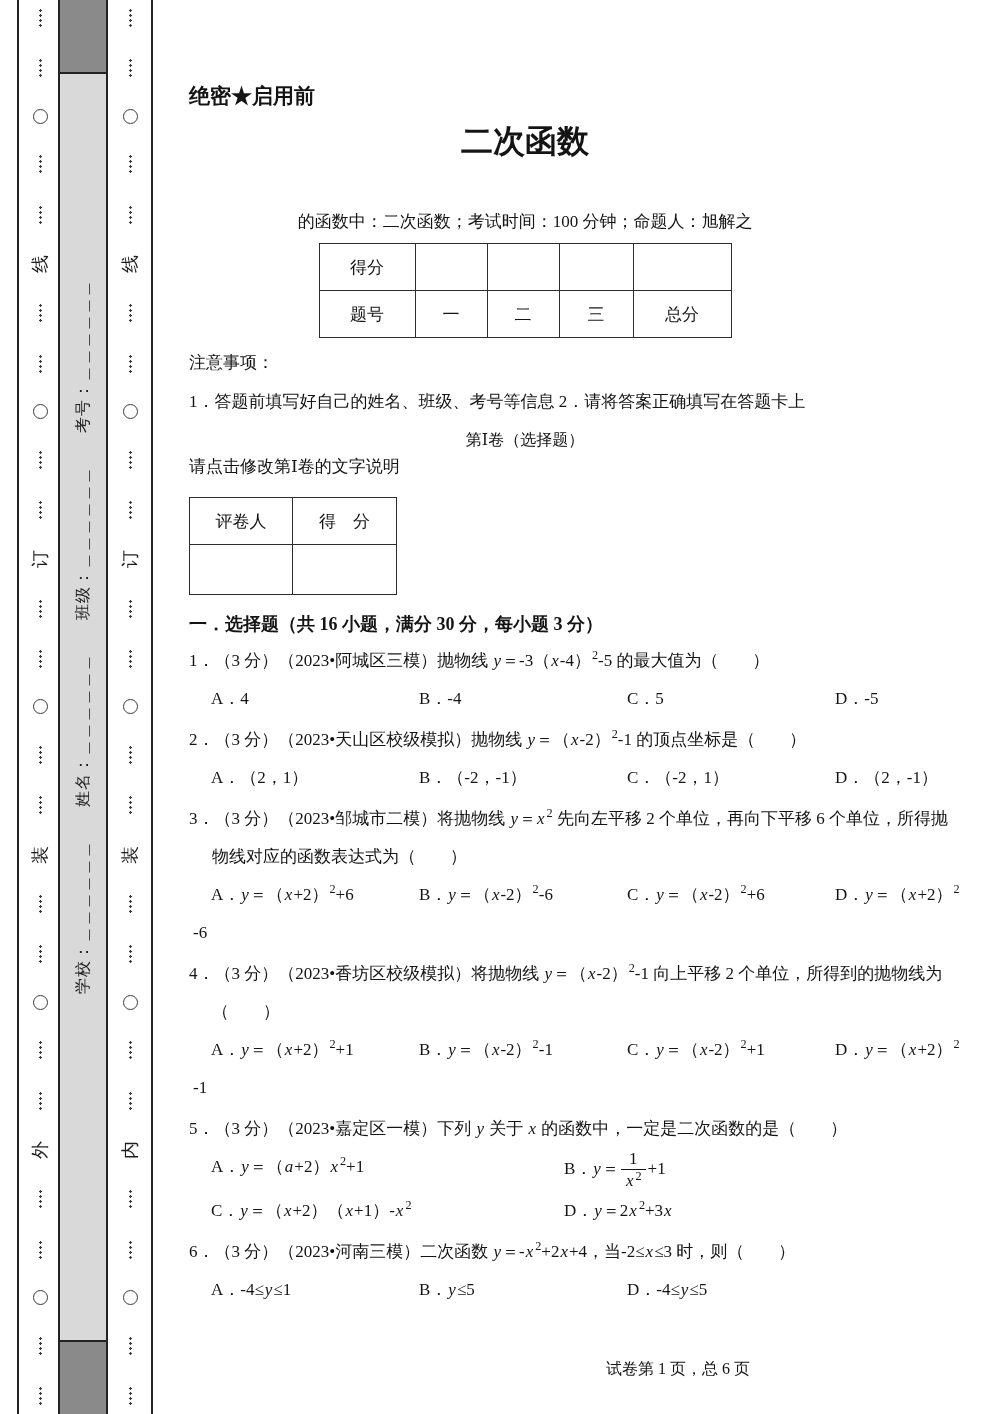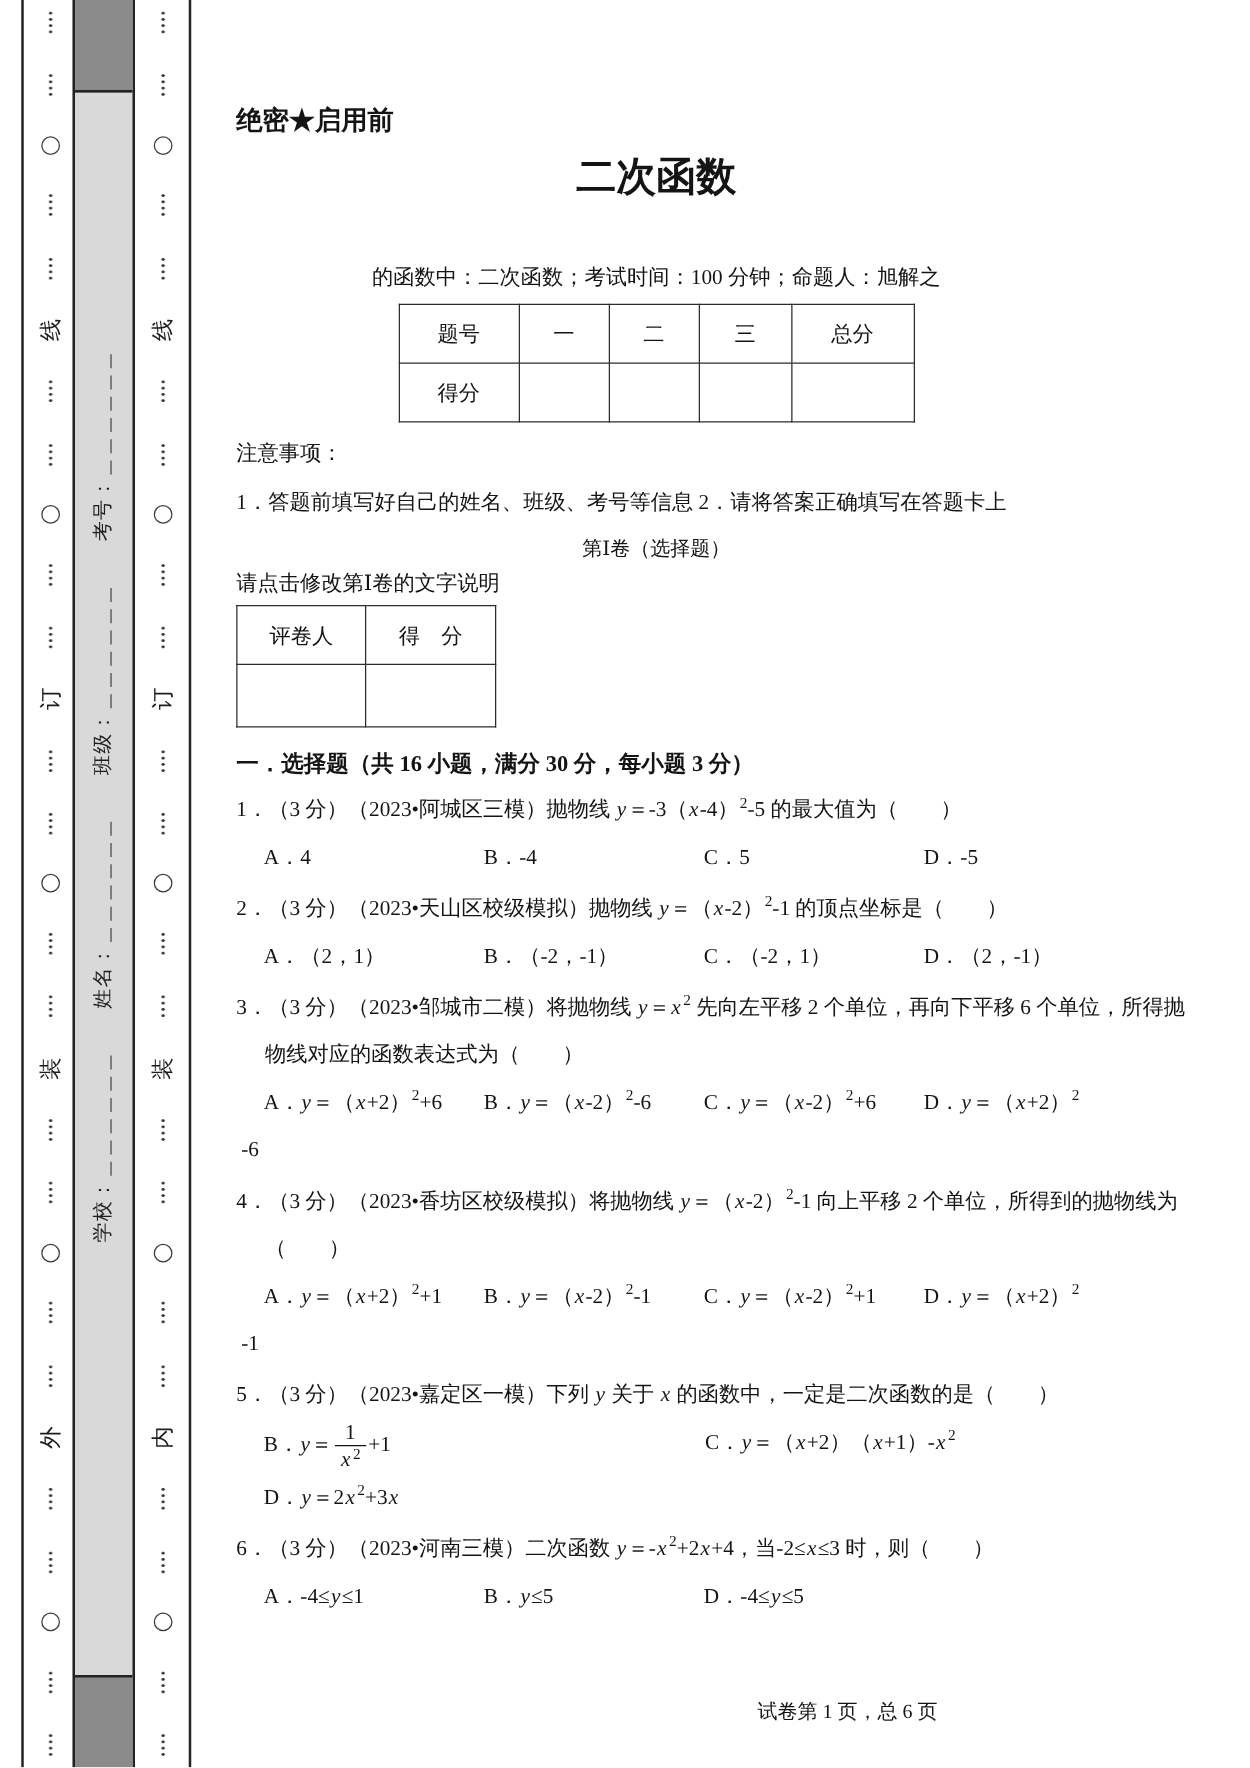--- a/index.html
+++ b/index.html
@@ -33,30 +33,30 @@
   .exam-info{margin-top:52px;text-align:center;line-height:24px;}
   table{border-collapse:collapse;}
   .score-table{margin:9px auto 0 auto;}
   .score-table td{border:1.6px solid #2c2c2c;text-align:center;height:44px;font-size:17px;}
   .score-table td.c0{width:93px;} .score-table td.c1{width:69px;} .score-table td.c2{width:69px;}
   .score-table td.c3{width:71px;} .score-table td.c4{width:95px;}
   .notes-title{margin-top:13px;line-height:24px;}
   .notes-item{margin-top:15px;line-height:24px;}
   .section-title{font-size:16px;font-weight:normal;text-align:center;margin:11px 0 0 0;line-height:30px;}
   .hint{line-height:24px;}
-  .grader-table{margin-top:5px;}
+  .grader-table{margin-top:18px;}
   .grader-table td{border:1.6px solid #2c2c2c;text-align:center;font-size:17px;}
   .grader-table td.g0{width:100px;height:44px;} .grader-table td.g1{width:101px;height:44px;}
   .grader-table tr.empty td{height:47px;}
   .part-heading{font-size:18px;font-weight:bold;margin:14px 0 0 0;line-height:30px;}
   
   .question{margin-top:3px;}
   .stem{line-height:38px;padding-left:23px;text-indent:-23px;}
   .options{margin-left:22px;line-height:38px;}
-  .options.row4{display:flex;}
+  .options.row4{display:flex;gap:32px;}
   .options.row4 .opt{white-space:nowrap;}
   .options.row4 .opt:nth-child(1),.options.row4 .opt:nth-child(2),.options.row4 .opt:nth-child(3){width:176px;}
   .options.row4 .opt:nth-child(4){flex:1;}
   .options.grid2{display:grid;grid-template-columns:353px 1fr;}
   .cont{line-height:38px;margin-left:4px;}
   .iv{font-style:italic;padding:0 1px;}
   .sp{font-size:0.72em;vertical-align:0.55em;line-height:0;padding-left:1px;}
   .frac{display:inline-block;vertical-align:middle;text-align:center;margin:0 2px;}
   .frac .fn{display:block;border-bottom:1.4px solid #141414;padding:0 4px;line-height:1.25;}
   .frac .fd{display:block;line-height:1.25;padding:0 4px;}
@@ -138,33 +138,33 @@
   <div class="vline right"></div>
 
   <div class="content">
     <div class="secret">绝密★启用前</div>
 
     <div class="center-col">
       <div class="title">二次函数</div>
       <div class="exam-info">的函数中：二次函数；考试时间：100 分钟；命题人：旭解之</div>
       <table class="score-table">
         <tbody>
+          <tr id="score-value-row">
+              <td class="c0">得分</td>
+              <td class="c1"></td>
+              <td class="c2"></td>
+              <td class="c3"></td>
+              <td class="c4"></td>
+            </tr>
           <tr id="score-header-row">
               <td class="c0">题号</td>
               <td class="c1">一</td>
               <td class="c2">二</td>
               <td class="c3">三</td>
               <td class="c4">总分</td>
-            </tr>
-          <tr id="score-value-row">
-              <td class="c0">得分</td>
-              <td class="c1"></td>
-              <td class="c2"></td>
-              <td class="c3"></td>
-              <td class="c4"></td>
             </tr>
         </tbody>
       </table>
     </div>
 
     <div class="notes-title">注意事项：</div>
     <div class="notes-item">1．答题前填写好自己的姓名、班级、考号等信息 2．请将答案正确填写在答题卡上</div>
 
     <div class="center-col">
       <div class="section-title">第Ⅰ卷（选择题）</div>
@@ -222,20 +222,21 @@
             <span class="opt"><span>A．</span><span class="iv">y</span><span>＝（</span><span class="iv">x</span><span>+2）</span><span class="sp">2</span><span>+1</span></span>
             <span class="opt"><span>B．</span><span class="iv">y</span><span>＝（</span><span class="iv">x</span><span>-2）</span><span class="sp">2</span><span>-1</span></span>
             <span class="opt"><span>C．</span><span class="iv">y</span><span>＝（</span><span class="iv">x</span><span>-2）</span><span class="sp">2</span><span>+1</span></span>
             <span class="opt"><span>D．</span><span class="iv">y</span><span>＝（</span><span class="iv">x</span><span>+2）</span><span class="sp">2</span></span>
           </div>
           <div class="cont"><span>-1</span></div>
         </div>
         <div class="question">
           <div class="stem"><span>5．</span><span>（3 分）（2023•嘉定区一模）下列 </span><span class="iv">y</span><span> 关于 </span><span class="iv">x</span><span> 的函数中，一定是二次函数的是（　　）</span></div>
           <div class="options grid2">
+            <span class="opt"><span>A．</span><span class="iv">y</span><span>＝（</span><span class="iv">a</span><span>+2）</span><span class="iv">x</span><span class="sp">2</span><span>+1</span></span>
             <span class="opt"><span>B．</span><span class="iv">y</span><span>＝</span><span class="frac"><span class="fn"><span>1</span></span><span class="fd"><span class="iv">x</span><span class="sp">2</span></span></span><span>+1</span></span>
             <span class="opt"><span>C．</span><span class="iv">y</span><span>＝（</span><span class="iv">x</span><span>+2）（</span><span class="iv">x</span><span>+1）-</span><span class="iv">x</span><span class="sp">2</span></span>
             <span class="opt"><span>D．</span><span class="iv">y</span><span>＝2</span><span class="iv">x</span><span class="sp">2</span><span>+3</span><span class="iv">x</span></span>
           </div>
         </div>
         <div class="question">
           <div class="stem"><span>6．</span><span>（3 分）（2023•河南三模）二次函数 </span><span class="iv">y</span><span>＝-</span><span class="iv">x</span><span class="sp">2</span><span>+2</span><span class="iv">x</span><span>+4，当-2≤</span><span class="iv">x</span><span>≤3 时，则（　　）</span></div>
           <div class="options row4">
             <span class="opt"><span>A．</span><span>-4≤</span><span class="iv">y</span><span>≤1</span></span>
             <span class="opt"><span>B．</span><span class="iv">y</span><span>≤5</span></span>

